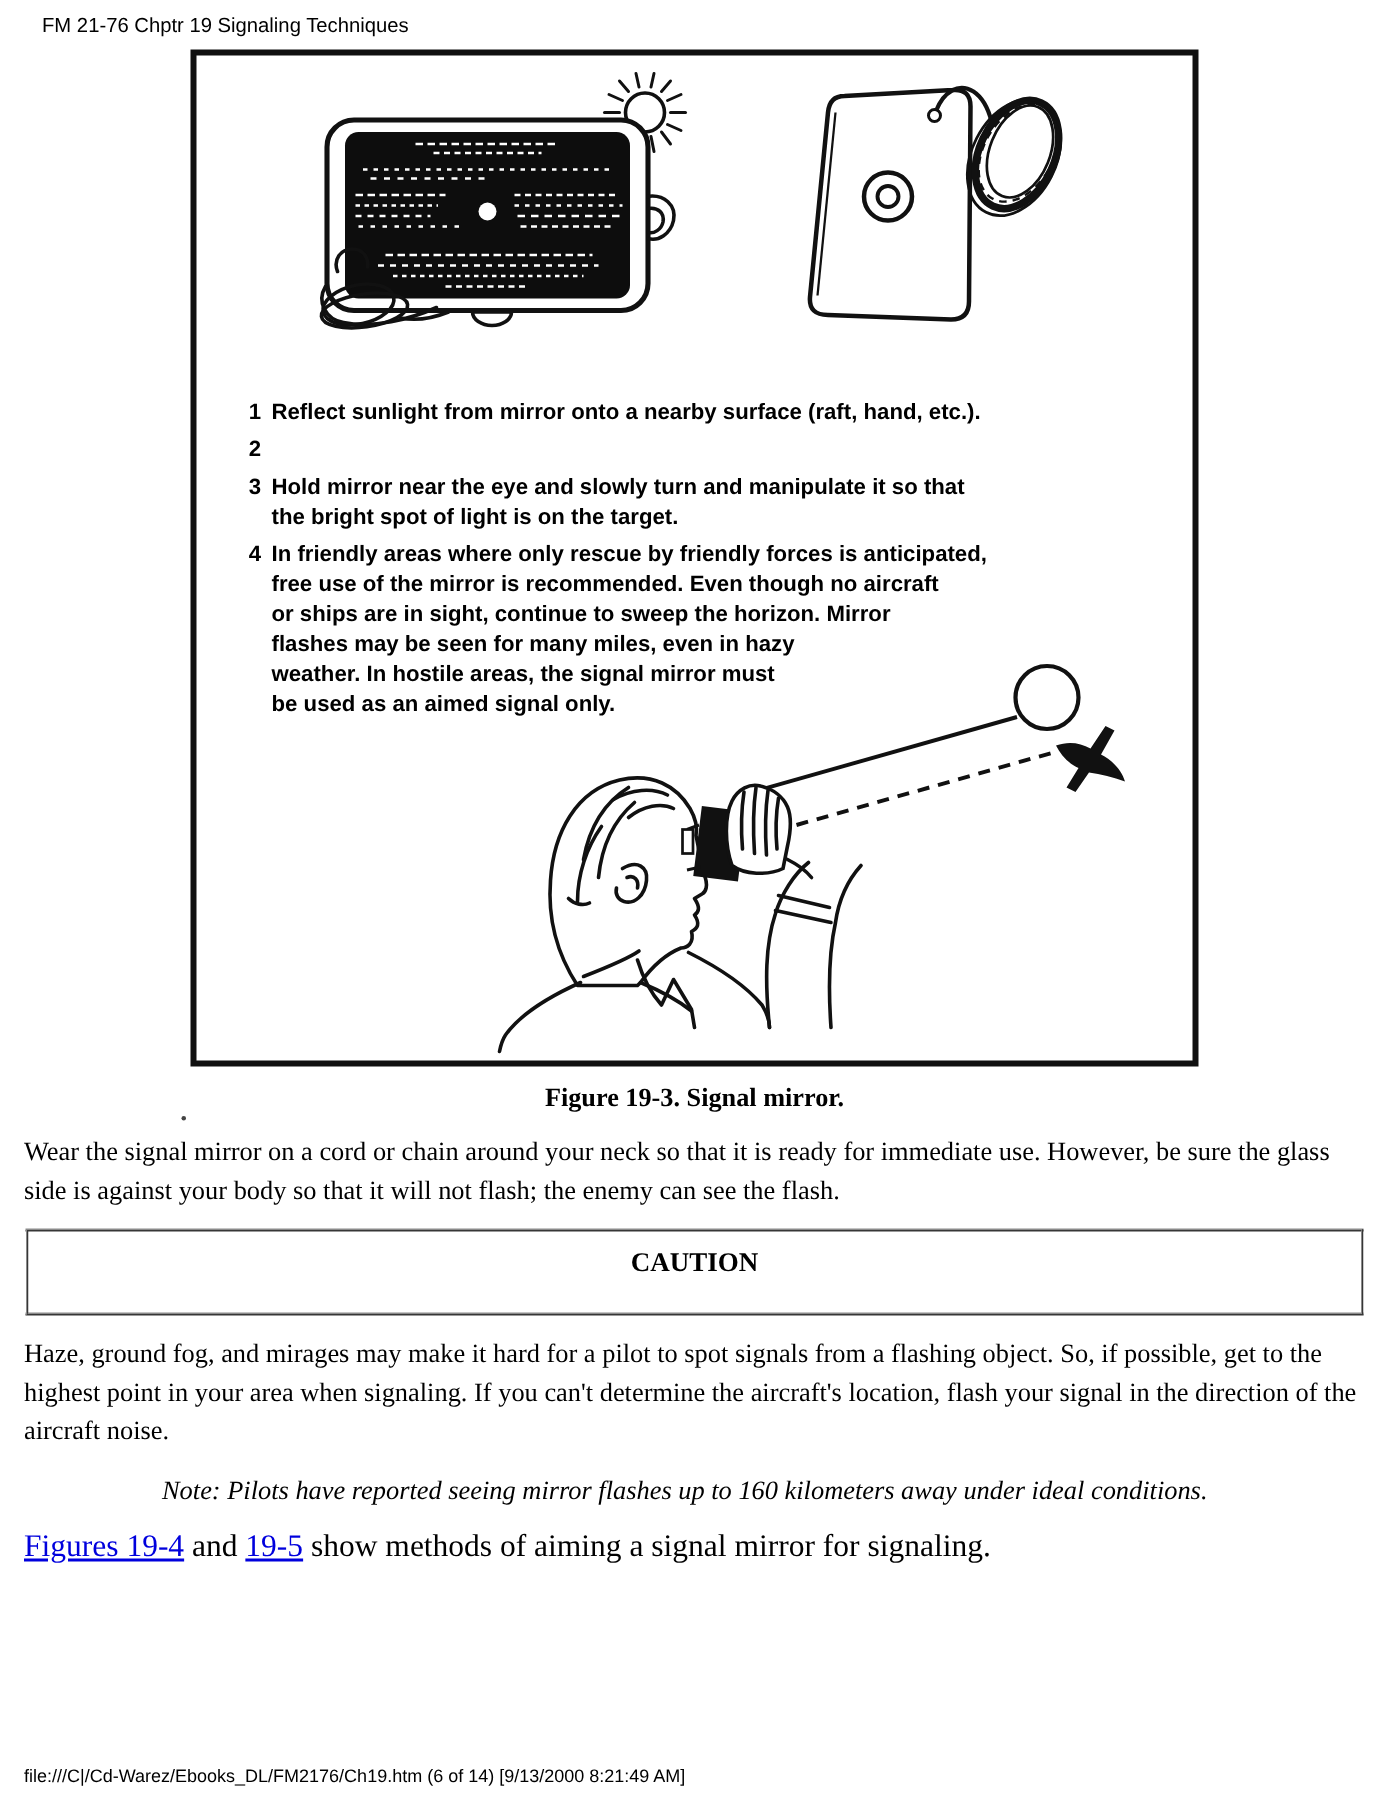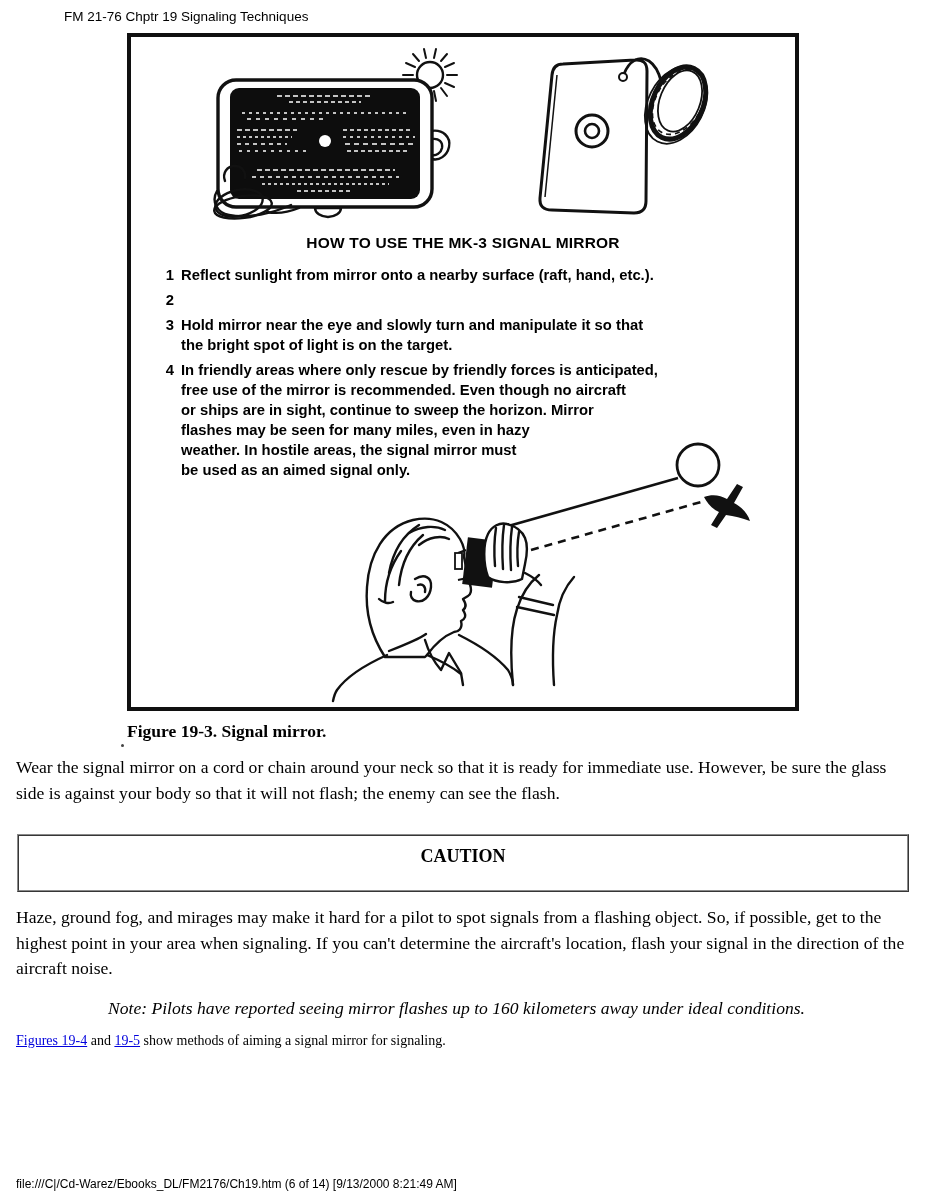--- a/index.html
+++ b/index.html
@@ -6,21 +6,20 @@
   body{
     position:relative;
     width:926px;height:1198px;
     font-family:"Liberation Serif",serif;
     color:#000;overflow:hidden;
   }
   .header{
     font-family:"Liberation Sans",sans-serif;
     font-size:13.5px;
     padding:9px 0 0 28px;
-    margin-left:36px;
   }
   .figurebox{
     position:relative;
     margin:9px 0 0 127px;
     width:664px;height:670px;
     border:4px solid #101010;
     background:#fff;
   }
   .fig-svg{position:absolute;left:0;top:0;width:664px;height:670px;}
   .fig-title{
@@ -32,35 +31,35 @@
   .steps{
     position:absolute;top:228px;left:30px;
     font-family:"Liberation Sans",sans-serif;
     font-size:14.8px;line-height:20px;
   }
   .step{display:flex;margin-bottom:5px;}
   .step-num{font-weight:bold;width:13px;margin-right:7px;text-align:right;flex:none;}
   .step-text{white-space:pre-line;font-weight:bold;}
   .caption{
     margin:10px 0 0 127px;width:672px;
-    text-align:left;font-weight:bold;font-size:17.5px;
+    text-align:center;font-weight:bold;font-size:17.5px;
   }
   .para{margin:13px 16px 0 16px;font-size:17.6px;line-height:25.5px;}
   .caution{
-    margin:28px 17px 0 17px;
+    margin:13px 17px 0 17px;
     border:2px ridge #8a8a8a;
     padding:6px 12px 13px 12px;
   }
   .caution-title{text-align:center;font-weight:bold;font-size:18px;margin:4px 0 10px 0;}
   .caution-body{font-size:17.6px;line-height:25.5px;}
   .note{
     margin:14px 60px 0 108px;max-width:770px;
     font-style:italic;font-size:17.6px;line-height:25.5px;
   }
-  .figures-line{margin:12px 16px 0 16px;font-size:14px;}
+  .figures-line{margin:12px 16px 0 16px;font-size:21px;}
   a.doc-link{color:var(--link-color,#0000dd);text-decoration:underline;cursor:pointer;}
   .footer{
     position:absolute;left:16px;top:1177px;
     font-family:"Liberation Sans",sans-serif;font-size:12px;
   }
   .stray{position:absolute;left:121px;top:744px;width:3px;height:3px;background:#444;border-radius:50%;}
 </style>
 </head>
 <body>
 
@@ -172,21 +171,20 @@
     <g fill="#fff" stroke="#111" stroke-width="2.4" stroke-linecap="round">
       <path d="M361,544 C356,530 356,511 361,501 C365,493 373,489 380,491 C388,493 395,498 398,505 C401,512 400,522 398,531 L395,546 C385,551 369,550 361,544 Z"></path>
       <path fill="none" d="M369,495 C367,508 367,521 368,533"></path>
       <path fill="none" d="M377,492 C375,506 375,521 376,536"></path>
       <path fill="none" d="M385,494 C383,508 383,522 384,537"></path>
       <path fill="none" d="M392,499 C390,511 390,522 391,533"></path>
       <path fill="none" d="M398,540 C404,543 410,547 414,552"></path>
     </g>
   </svg>
 
-  <div class="fig-title">HOW TO USE THE MK-3 SIGNAL MIRROR</div>
 
   <div class="steps">
     <div class="step">
       <span class="step-num">1</span>
       <span class="step-text">Reflect sunlight from mirror onto a nearby surface (raft, hand, etc.).</span>
     </div>
     <div class="step">
       <span class="step-num">2</span>
     </div>
     <div class="step">

